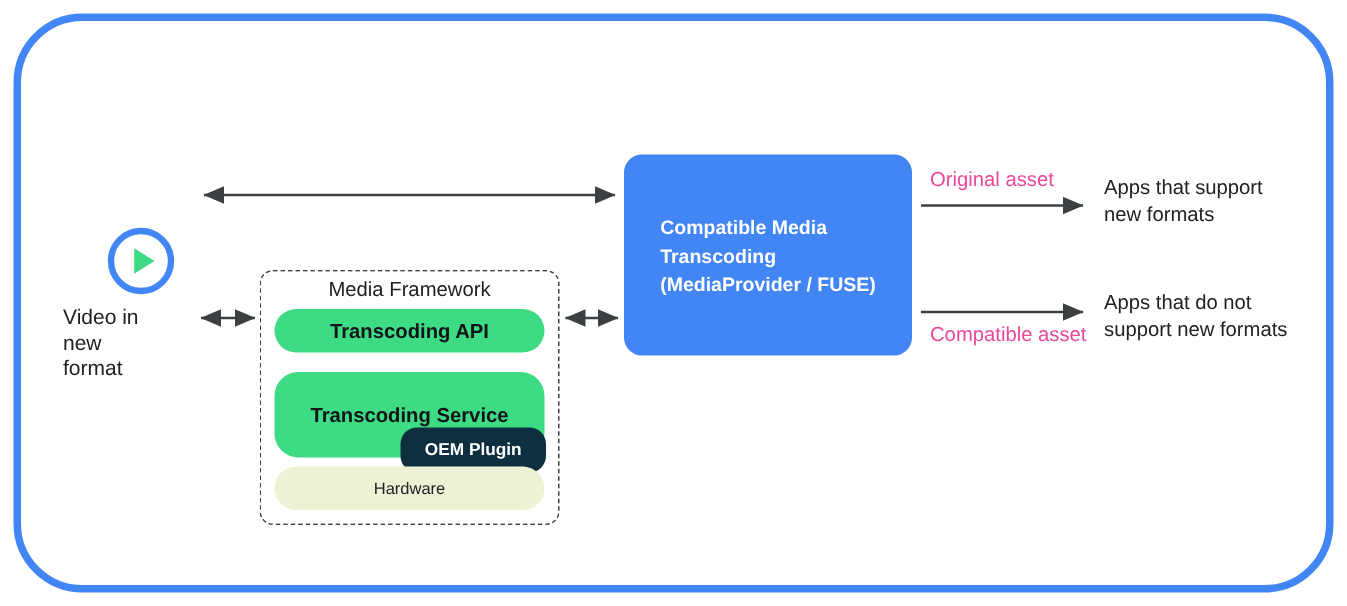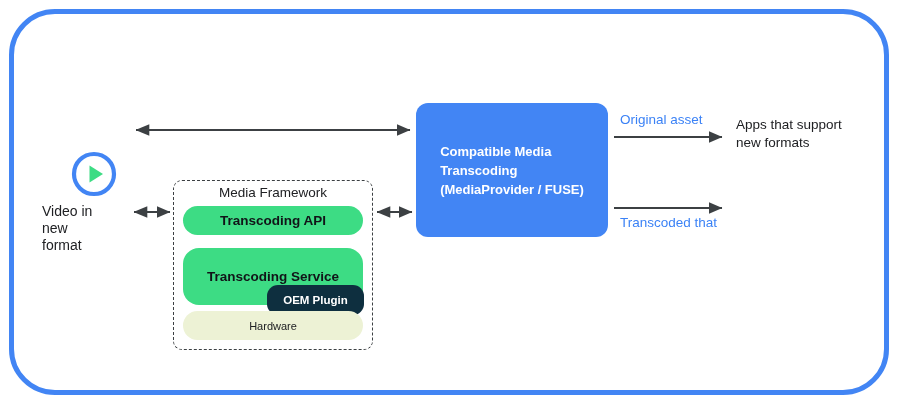--- a/index.html
+++ b/index.html
@@ -146,21 +146,21 @@
     font-weight: bold;
     line-height: 19px;
     color: #ffffff;
     white-space: pre-line;
   }
 
   
   .asset-label {
     position: absolute;
     font-size: 13.5px;
-    color: #3b82f6;
+    color: #ec4899;
     white-space: nowrap;
   }
 
   .asset-original { left: 620px; top: 112px; }
   .asset-transcoded { left: 620px; top: 215px; }
 
   .apps-label {
     position: absolute;
     font-size: 13.5px;
     line-height: 18px;
@@ -243,19 +243,21 @@
   <div class="pill pill-oem">OEM Plugin</div>
 
   <div class="pill pill-hardware">Hardware</div>
 
   <div class="cmt-box">Compatible Media
 Transcoding
 (MediaProvider / FUSE)</div>
 
   <div class="asset-label asset-original">Original asset</div>
 
-  <div class="asset-label asset-transcoded">Transcoded that</div>
+  <div class="asset-label asset-transcoded">Compatible asset</div>
 
   <div class="apps-label apps-support">Apps that support
 new formats</div>
 
+  <div class="apps-label apps-nosupport">Apps that do not
+support new formats</div>
 
 </div>
 
 </body></html>

